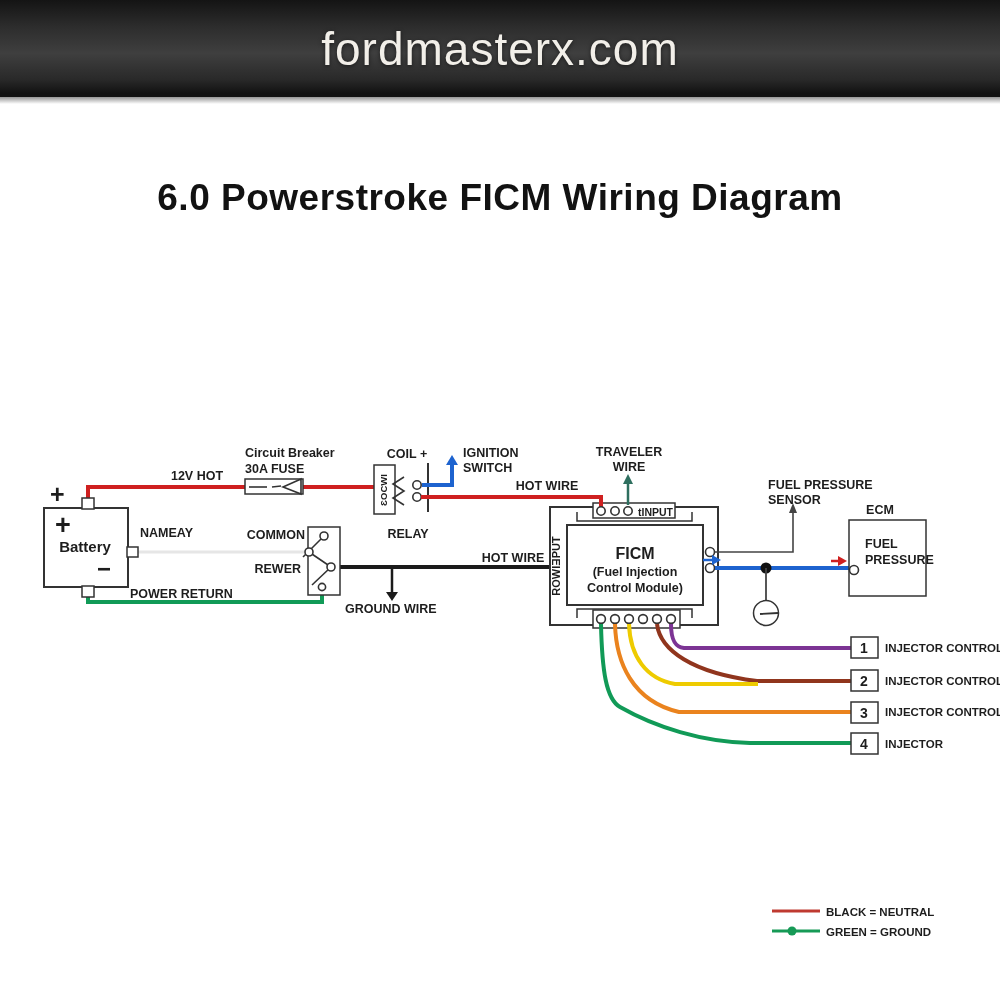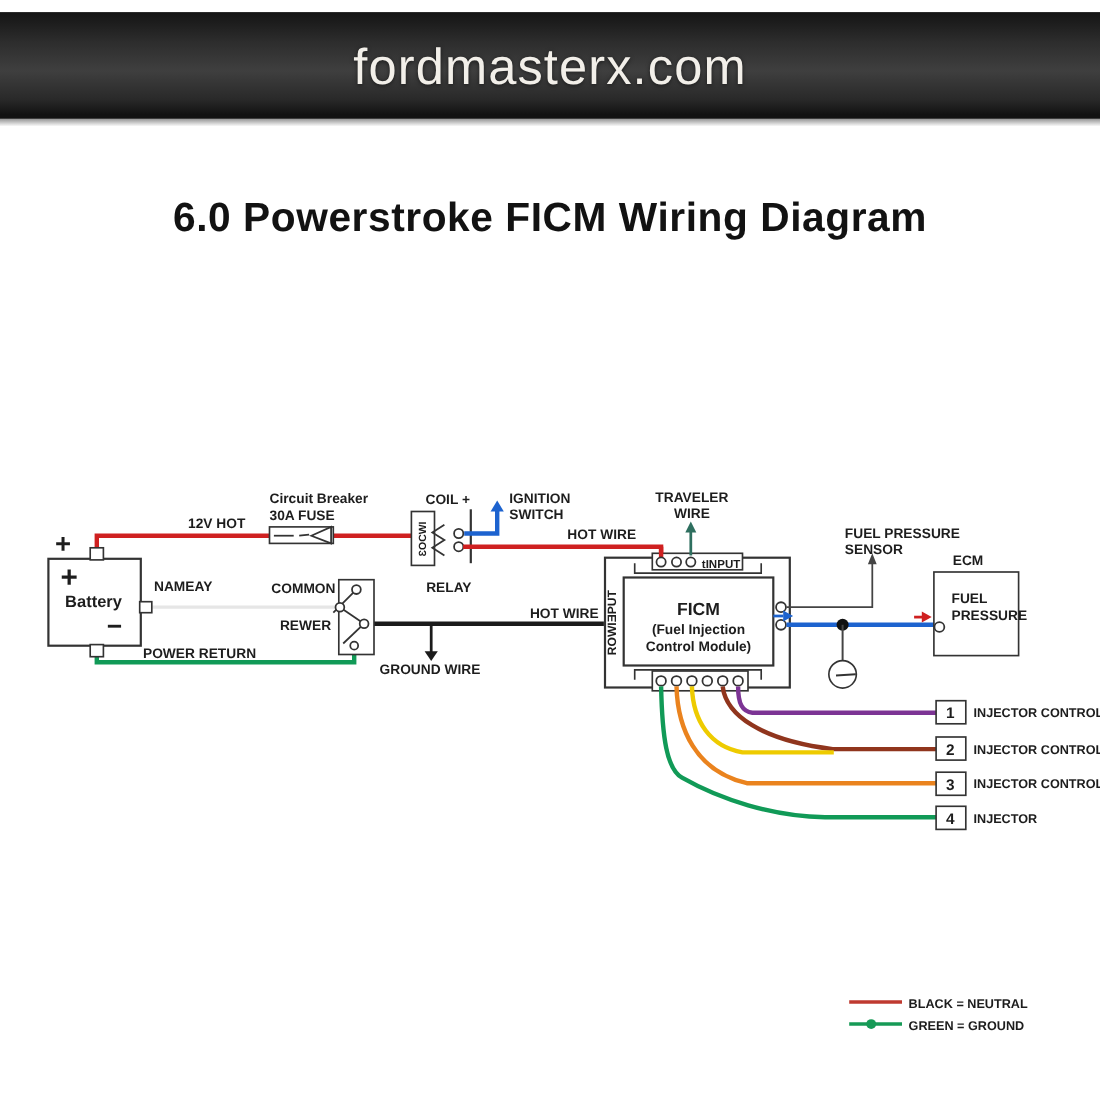--- a/index.html
+++ b/index.html
@@ -3,21 +3,21 @@
 <meta charset="utf-8">
 <style>
   html,body{margin:0;padding:0;}
   body{
     width:1000px;height:1000px;position:relative;background:#ffffff;
     font-family:"Liberation Sans",sans-serif;overflow:hidden;
   }
   .site-header{
     position:absolute;left:0;top:0;width:1000px;height:97px;
     background:linear-gradient(180deg,#141414 0%,#2d2d2d 28%,#3f3f3f 55%,#292929 82%,#121212 96%);
-    display:flex;align-items:center;justify-content:center;margin-top:11px;
+    display:flex;align-items:center;justify-content:center;
   }
   .site-header:after{
     content:"";position:absolute;left:0;top:97px;width:100%;height:7px;
     background:linear-gradient(180deg,rgba(20,20,20,.45),rgba(20,20,20,0));
   }
   .site-title{
     color:#f2efe9;font-size:46px;font-weight:400;letter-spacing:1px;
     text-shadow:0 1px 4px rgba(0,0,0,.55);
   }
   .page-title{

